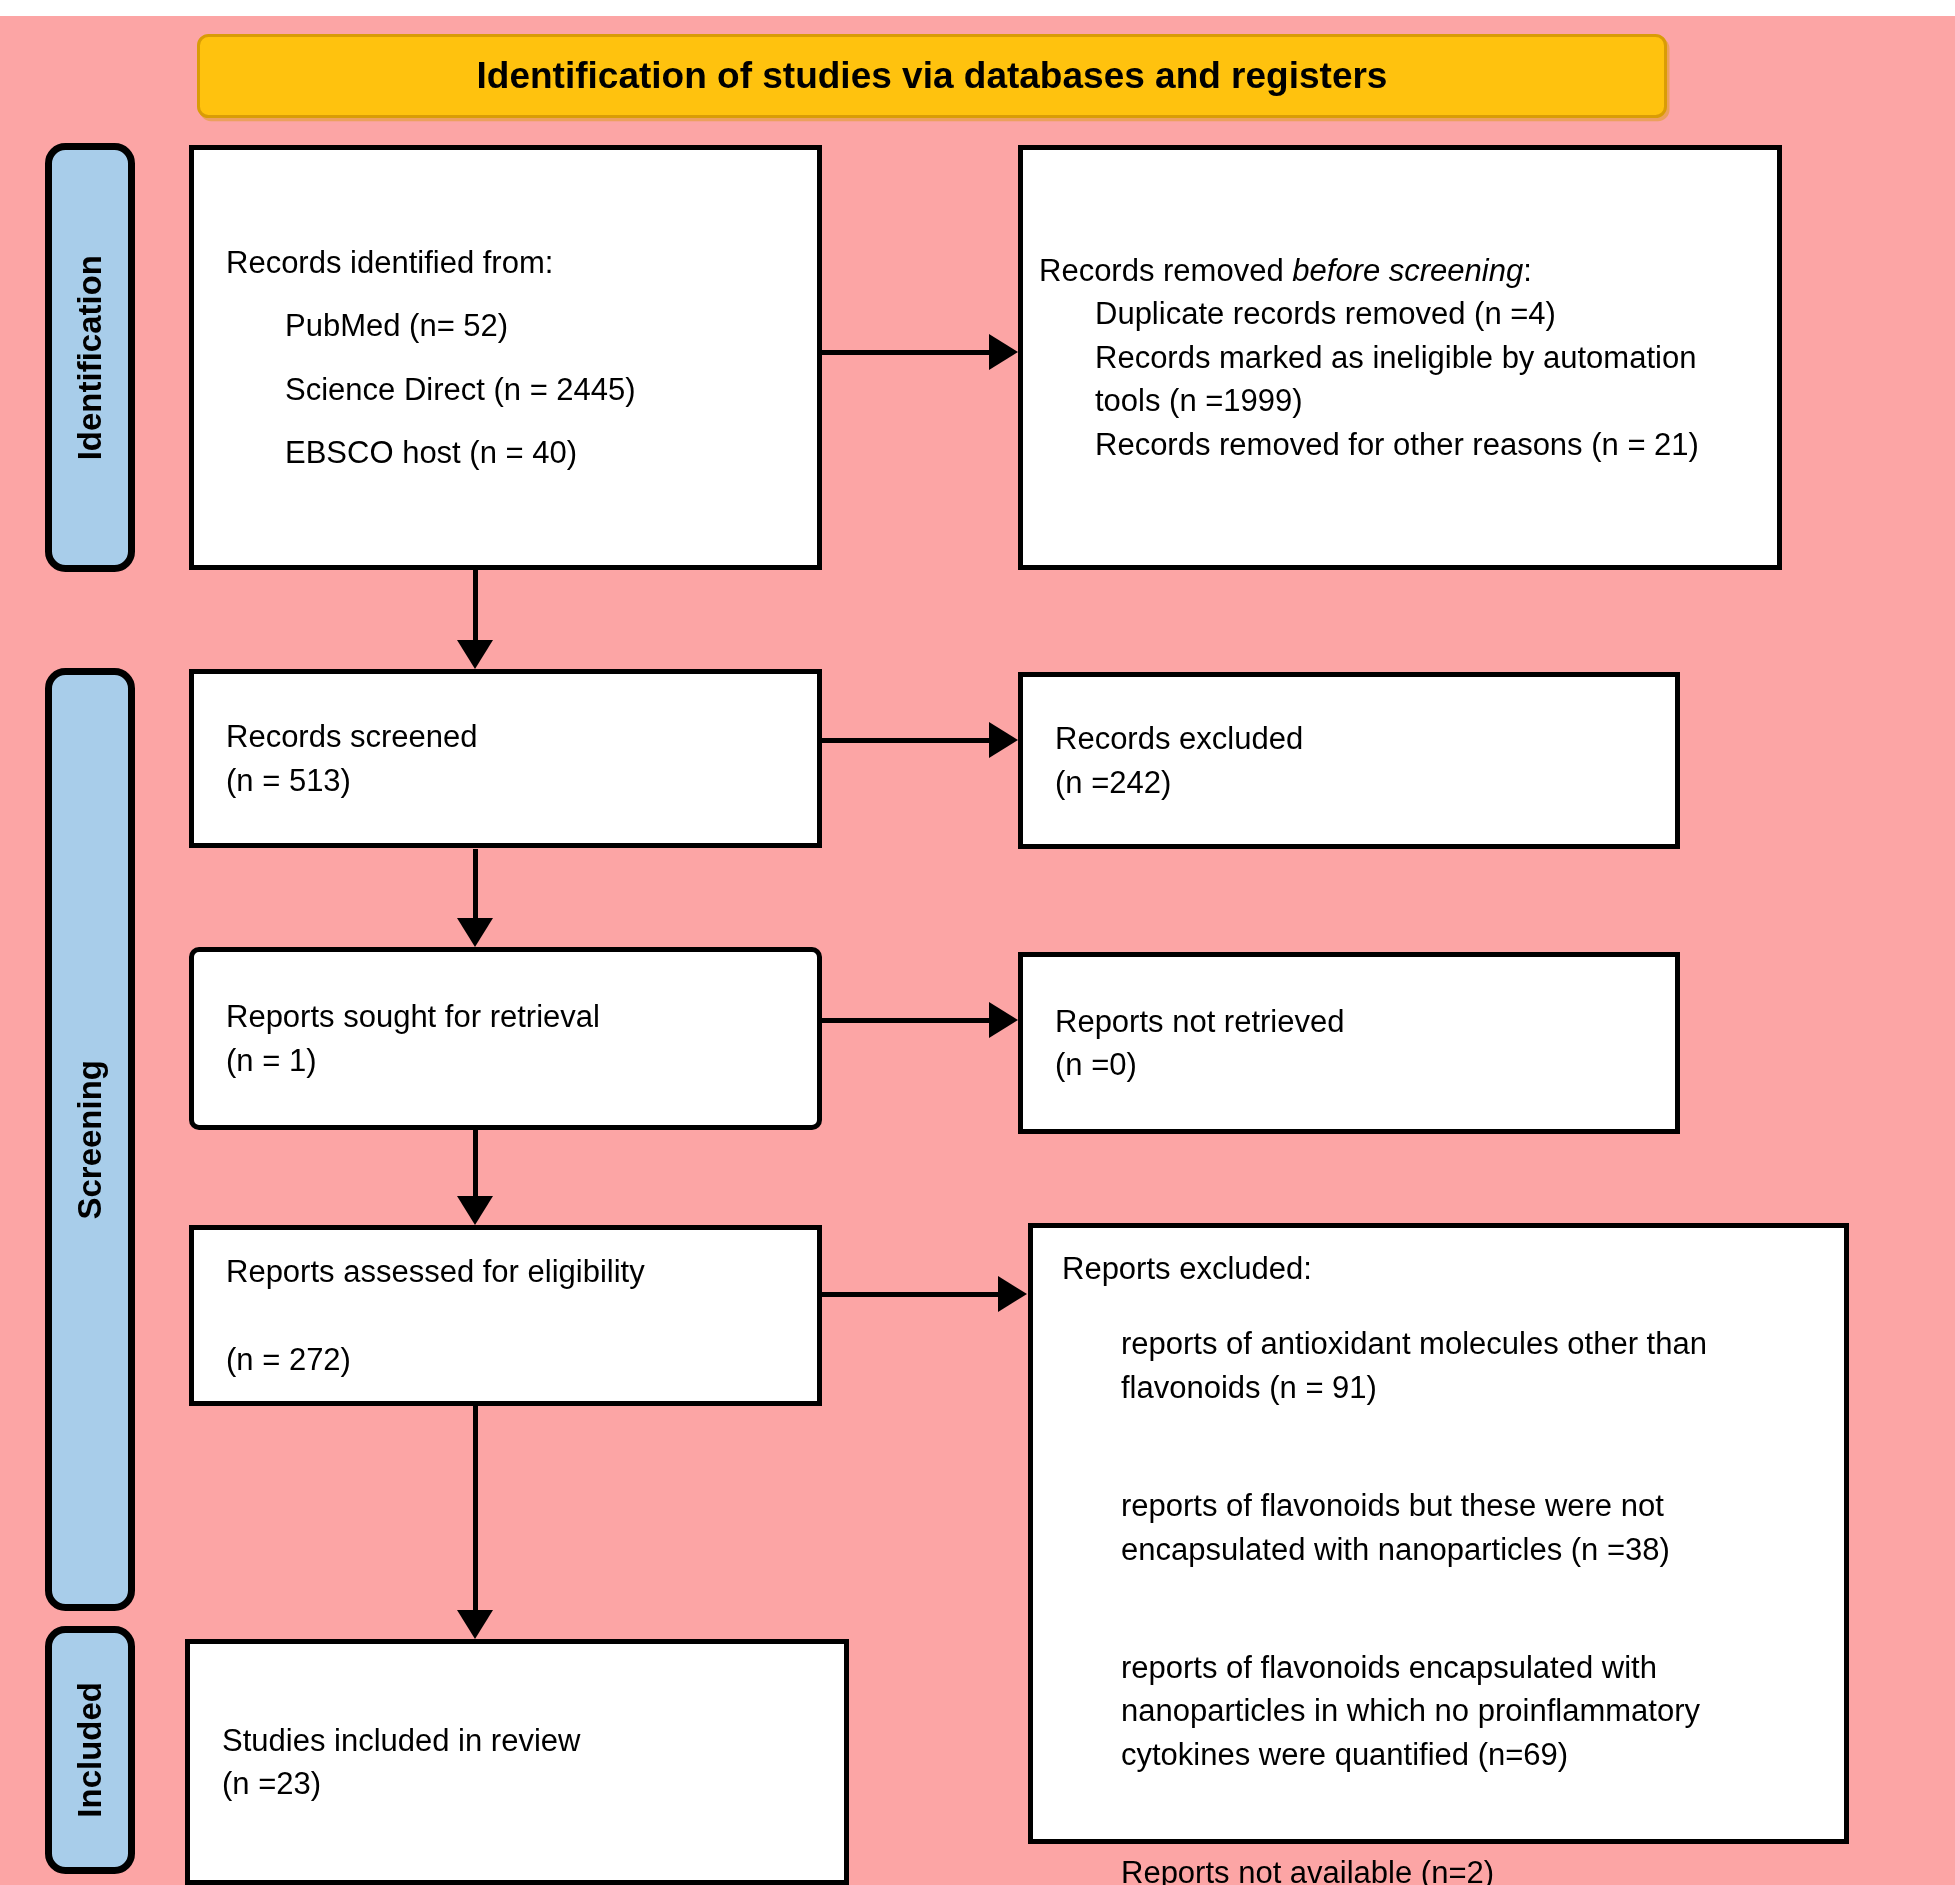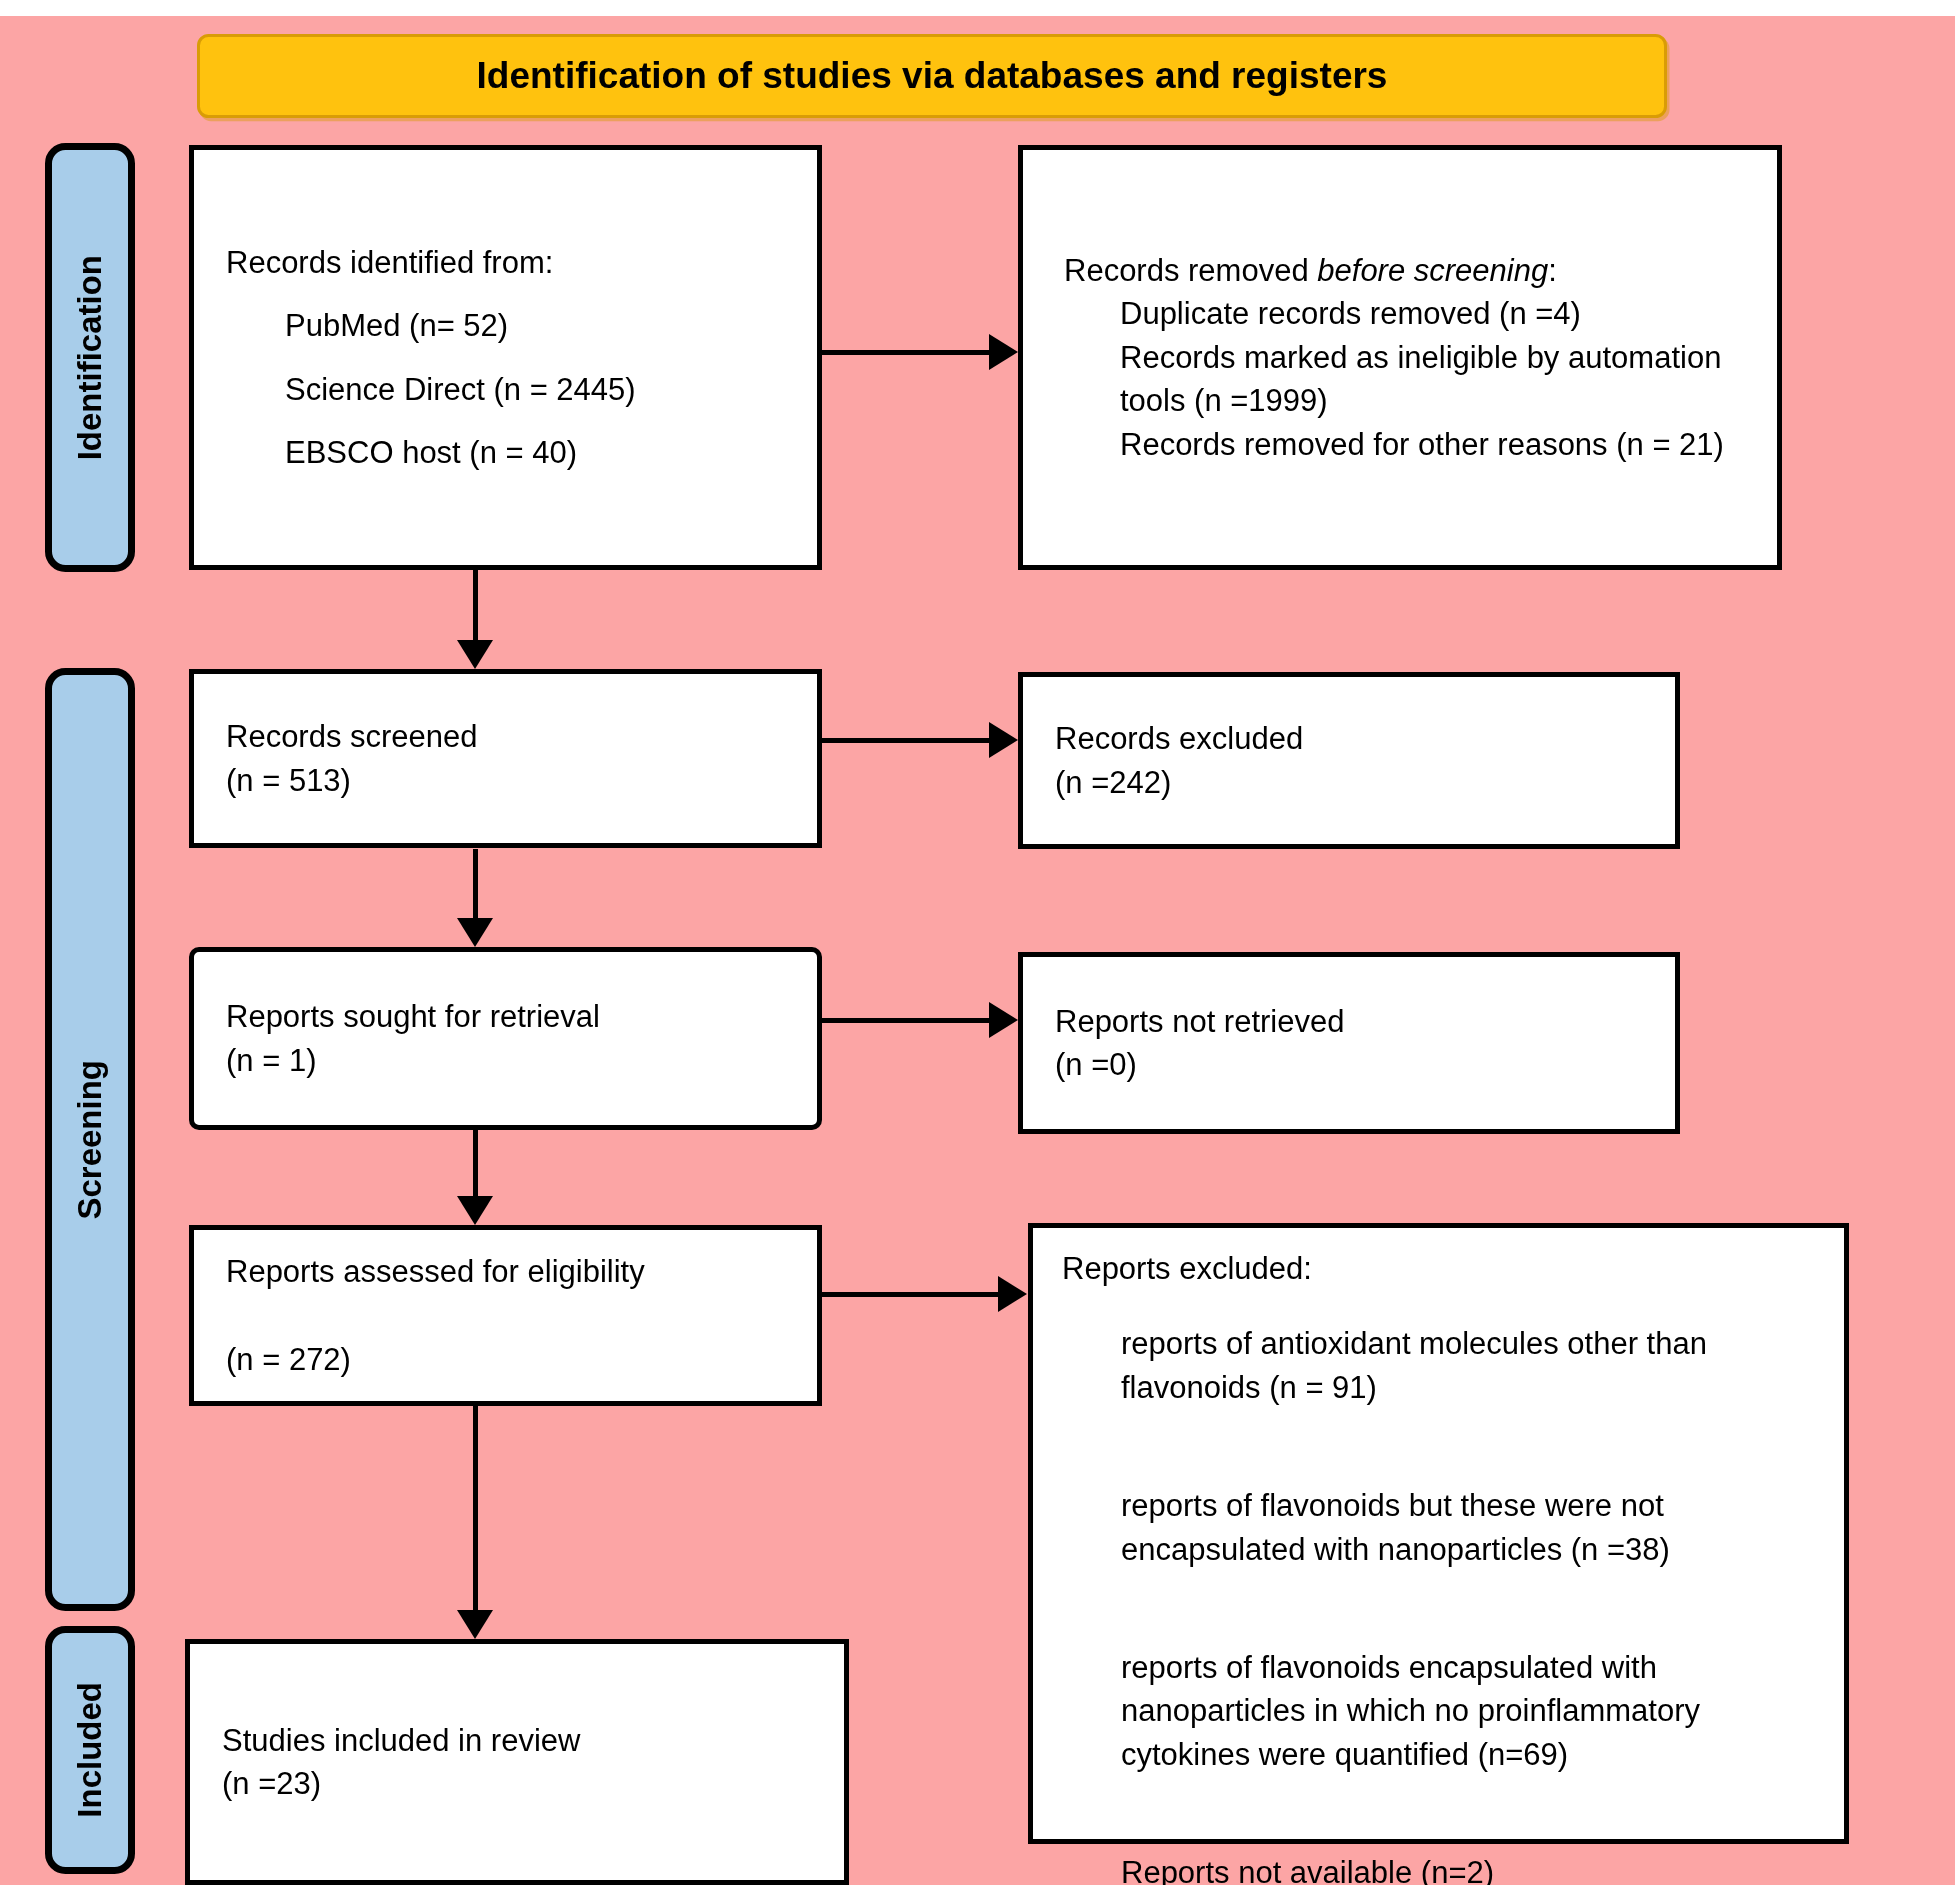--- a/index.html
+++ b/index.html
@@ -69,21 +69,21 @@
     box-sizing: border-box;
     font-size: 31px;
     line-height: 1.4;
     display: flex;
     flex-direction: column;
     justify-content: center;
     padding: 15.3px 18px 15.3px 32px;
   }
   .box .indent { padding-left: 59px; }
   .box-records-identified { left: 189px;  top: 129px;  width: 633px;  height: 425px; gap: 20px; }
-  .box-records-removed    { left: 1018px; top: 129px;  width: 764px; height: 425px; padding-left: 41px; }
+  .box-records-removed    { left: 1018px; top: 129px;  width: 764px; height: 425px; padding-left: 16px; }
   .box-records-removed .indent { padding-left: 56px; }
   .box-records-screened   { left: 189px;  top: 653px; width: 633px;  height: 179px; }
   .box-records-excluded   { left: 1018px; top: 656px; width: 662px; height: 177px; }
   .box-reports-sought     { left: 189px;  top: 931px; width: 633px;  height: 183px; border-radius: 10px; }
   .box-reports-not-retrieved { left: 1018px; top: 936px; width: 662px; height: 182px; }
   .box-reports-assessed   { left: 189px;  top: 1209px; width: 633px;  height: 181px; gap: 44px; }
   .box-reports-excluded   {
     left: 1028px; top: 1207px; width: 821px; height: 621px;
     justify-content: flex-start;
     padding-top: 19px; padding-left: 29px; gap: 32px;

